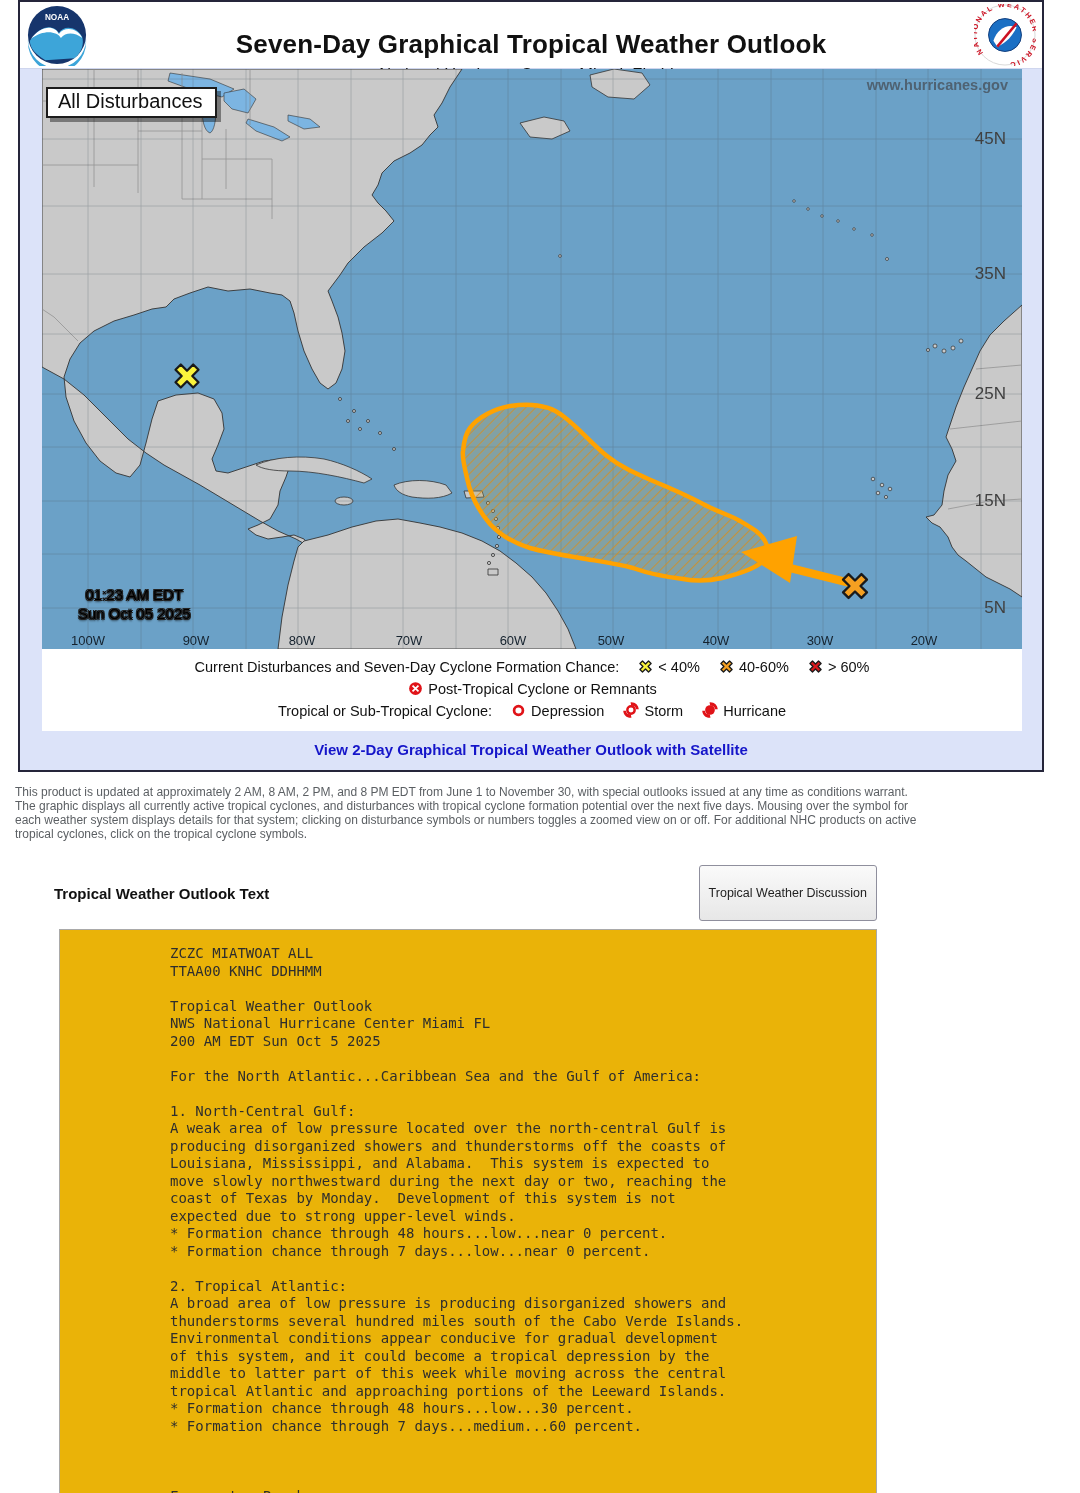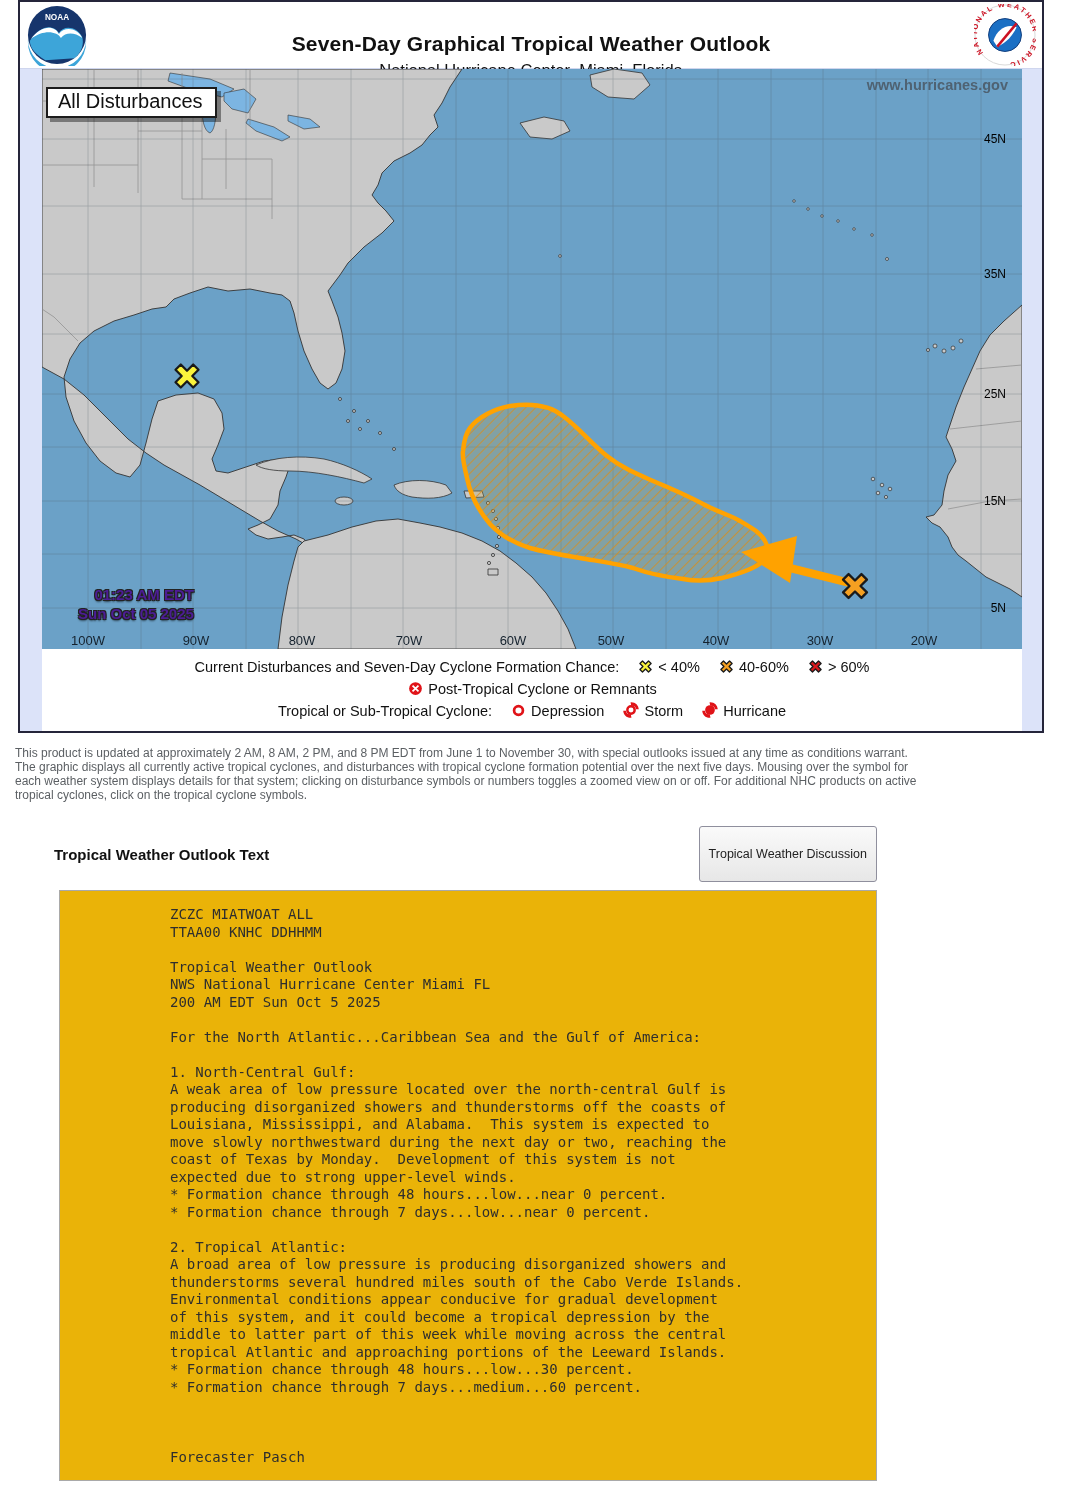--- a/index.html
+++ b/index.html
@@ -1,31 +1,31 @@
 <!DOCTYPE html>
 <html><head>
 <meta charset="utf-8">
 <style>
   html,body{margin:0;padding:0;background:#fff;font-family:"Liberation Sans",sans-serif;}
   .page{width:936px;position:relative;border-radius:25px;}
   
   .outlook-box{width:1022px;margin-left:18px;border:2px solid #25253a;background:#dce3f9;}
   .gfx-header{background:#fff;height:64px;display:flex;align-items:center;justify-content:space-between;padding:1px 6px;border-bottom:1px solid #cfd6ee;}
   .titles{text-align:center;flex:1;}
-  .title{font-size:21px;font-weight:bold;color:#111;letter-spacing:.2px;margin-top:42px;}
+  .title{font-size:26px;font-weight:bold;color:#111;letter-spacing:.2px;margin-top:42px;}
   .subtitle{font-size:16.5px;color:#111;margin-top:5px;white-space:pre;}
   .logo{width:62px;height:62px;flex:0 0 auto;}
   
   .map-wrap{position:relative;width:980px;height:580px;margin-left:22px;background:#6ba1c7;overflow:hidden;}
   .map-svg{position:absolute;left:0;top:0;}
   .overlay-label{position:absolute;left:4px;top:18px;background:#fff;border:2px solid #1c1c1c;padding:1px 12px 3px 10px;font-size:20px;color:#111;box-shadow:4px 4px 0 rgba(0,0,0,.40);}
   .watermark{position:absolute;top:8px;right:14px;font-size:14.5px;font-weight:bold;color:#4f6272;}
-  .lat-label{position:absolute;font-size:12px;color:#000000;transform:translateY(-50%);right:16px;}
+  .lat-label{position:absolute;font-size:17px;color:#404040;transform:translateY(-50%);right:16px;}
   .lon-label{position:absolute;bottom:1px;font-size:13px;color:#15222e;transform:translateX(-50%);}
-  .stamp{position:absolute;left:36px;bottom:26px;text-align:right;color:#4c1d95;font-weight:bold;font-size:15px;line-height:19px;
+  .stamp{position:absolute;left:36px;bottom:26px;text-align:center;color:#000000;font-weight:normal;font-size:15px;line-height:19px;
          text-shadow:-1px -1px 0 #222,1px -1px 0 #222,-1px 1px 0 #222,1px 1px 0 #222,0 2px 2px rgba(0,0,0,.6);}
   
   .legend{width:980px;margin-left:22px;background:#fff;padding:7px 0 9px;text-align:center;color:#111;}
   .legend-row{font-size:14.5px;line-height:22px;}
   .legend-item{margin-left:14px;white-space:nowrap;}
   .legend-item svg{vertical-align:-3px;margin-right:4px;}
   .sat-link-row{text-align:center;padding:10px 0 11px;}
   .sat-link{color:#1515c9;font-weight:bold;font-size:15px;text-decoration:none;cursor:pointer;}
   
   .description{margin:13px 15px 0;font-size:12px;line-height:14px;color:#5b5f63;}
@@ -251,20 +251,23 @@
         <span class="legend-item">
           <svg width="18" height="18" viewBox="0 0 20 20">
             <path d="M9.5,1.3 C14.8,0.9 18.4,4.6 18.6,9.2 L15.6,9.2 C15.3,6.2 13.1,4.7 10.2,5.4 Z" fill="#e01318"></path>
             <path d="M10.5,18.7 C5.2,19.1 1.6,15.4 1.4,10.8 L4.4,10.8 C4.7,13.8 6.9,15.3 9.8,14.6 Z" fill="#e01318"></path>
             <circle cx="10" cy="10" r="5.4" fill="#e01318"></circle>
           </svg><span>Hurricane</span>
         </span>
       </div>
     </div>
 
+    <div class="sat-link-row">
+      <a class="sat-link">View 2-Day Graphical Tropical Weather Outlook with Satellite</a>
+    </div>
   </div>
 
   <p class="description">This product is updated at approximately 2 AM, 8 AM, 2 PM, and 8 PM EDT from June 1 to November 30, with special outlooks issued at any time as conditions warrant. The graphic displays all currently active tropical cyclones, and disturbances with tropical cyclone formation potential over the next five days. Mousing over the symbol for each weather system displays details for that system; clicking on disturbance symbols or numbers toggles a zoomed view on or off. For additional NHC products on active tropical cyclones, click on the tropical cyclone symbols.</p>
 
   <div class="two-section">
     <div class="section-head">
       <span class="section-title">Tropical Weather Outlook Text</span>
       <button class="disc-btn">Tropical Weather Discussion</button>
     </div>
     <div class="text-box">

